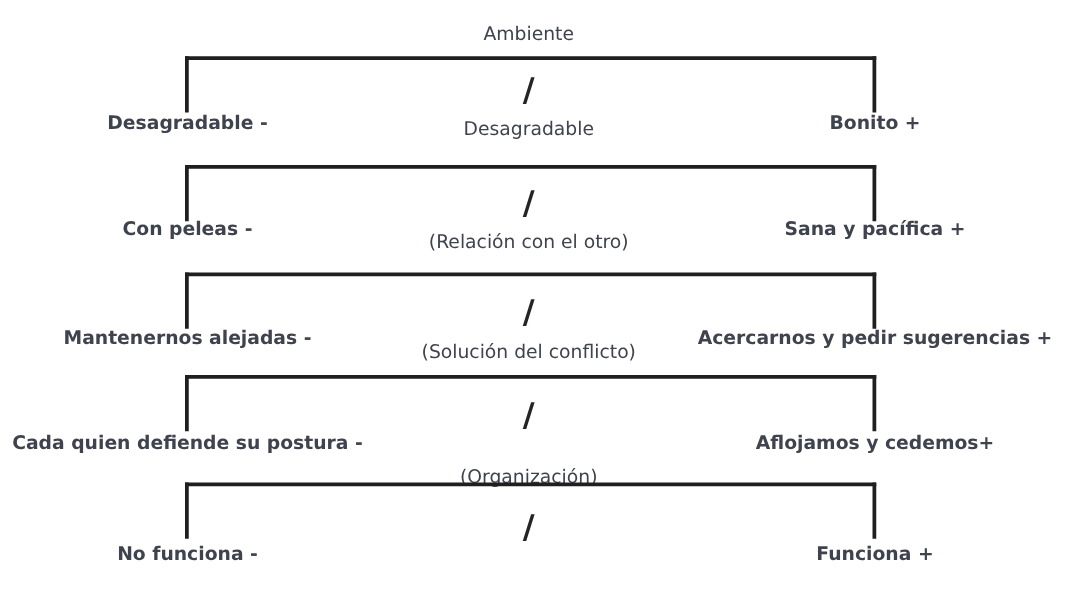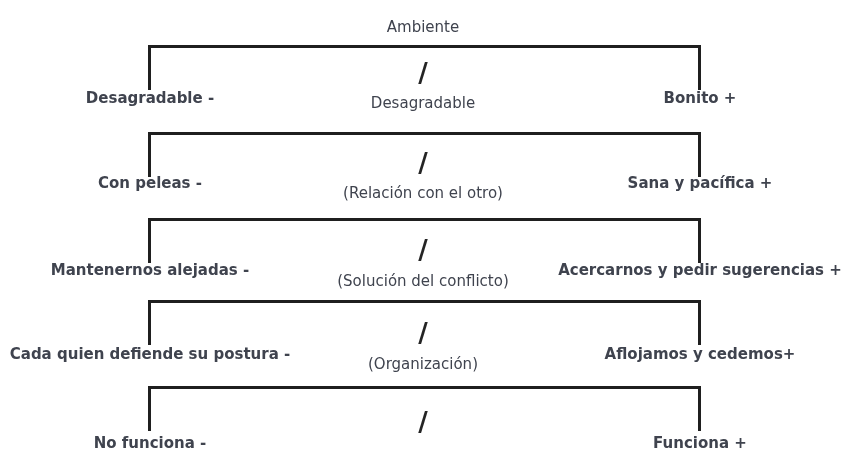--- a/index.html
+++ b/index.html
@@ -59,21 +59,21 @@
     font-weight: bold;
   }
   .pole.left  { left: -50px; }  
   .pole.right { left: 500px; }  
 
   
   .bracket.r1 { top: 45px; }  .bracket.r2 { top: 132px; } .bracket.r3 { top: 218px; }
   .bracket.r4 { top: 300px; } .bracket.r5 { top: 386px; }
 
   .name.r1 { top: 18px; }  .name.r2 { top: 94px; }  .name.r3 { top: 184px; }
-  .name.r4 { top: 272px; text-align: center; } .name.r5 { top: 355px; }
+  .name.r4 { top: 272px; text-align: center; } .name.r5 { top: 372px; }
 
   .slash.r1 { top: 60px; }  .slash.r2 { top: 150px; } .slash.r3 { top: 237px; }
   .slash.r4 { top: 320px; } .slash.r5 { top: 409px; }
 
   .pole.r1 { top: 89px; }  .pole.r2 { top: 174px; } .pole.r3 { top: 261px; }
   .pole.r4 { top: 345px; } .pole.r5 { top: 434px; }
 </style>
 </head>
 <body>
 

